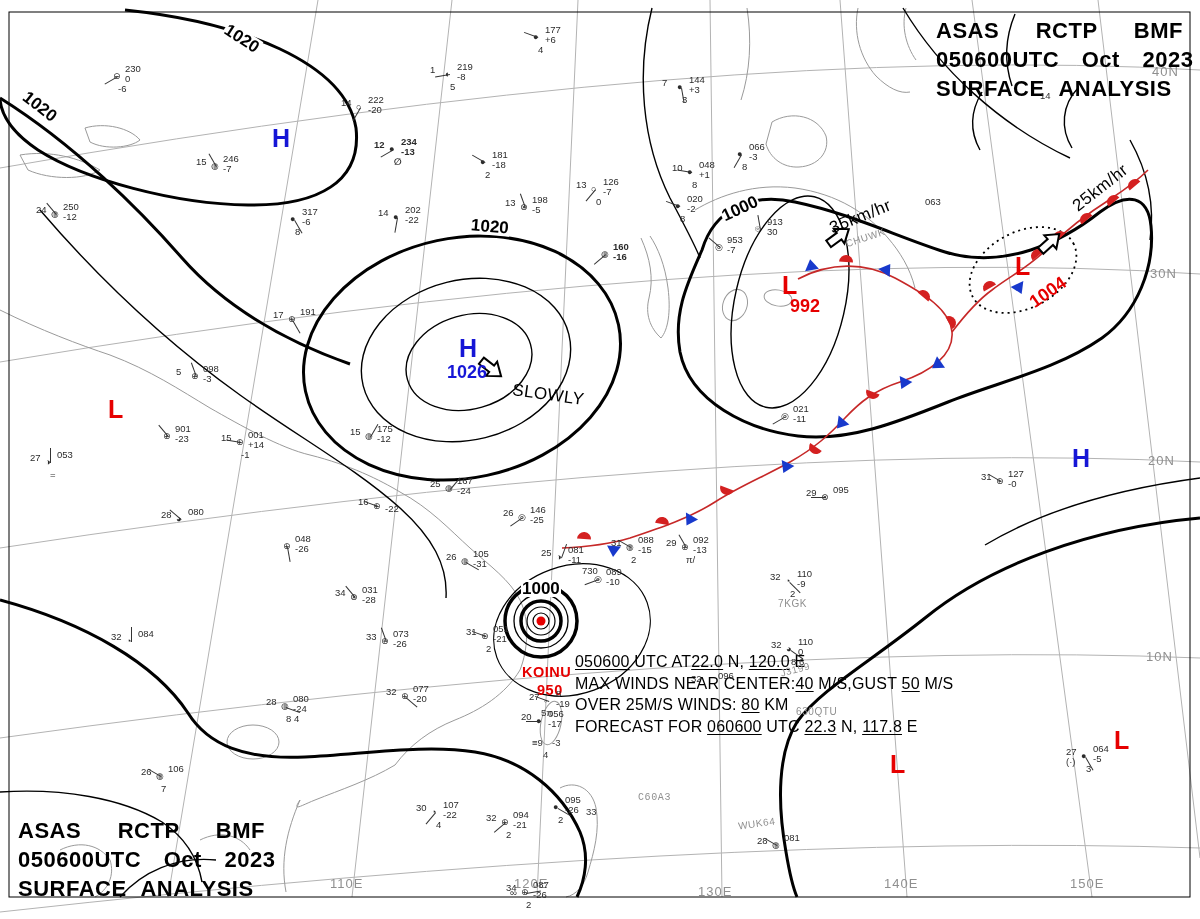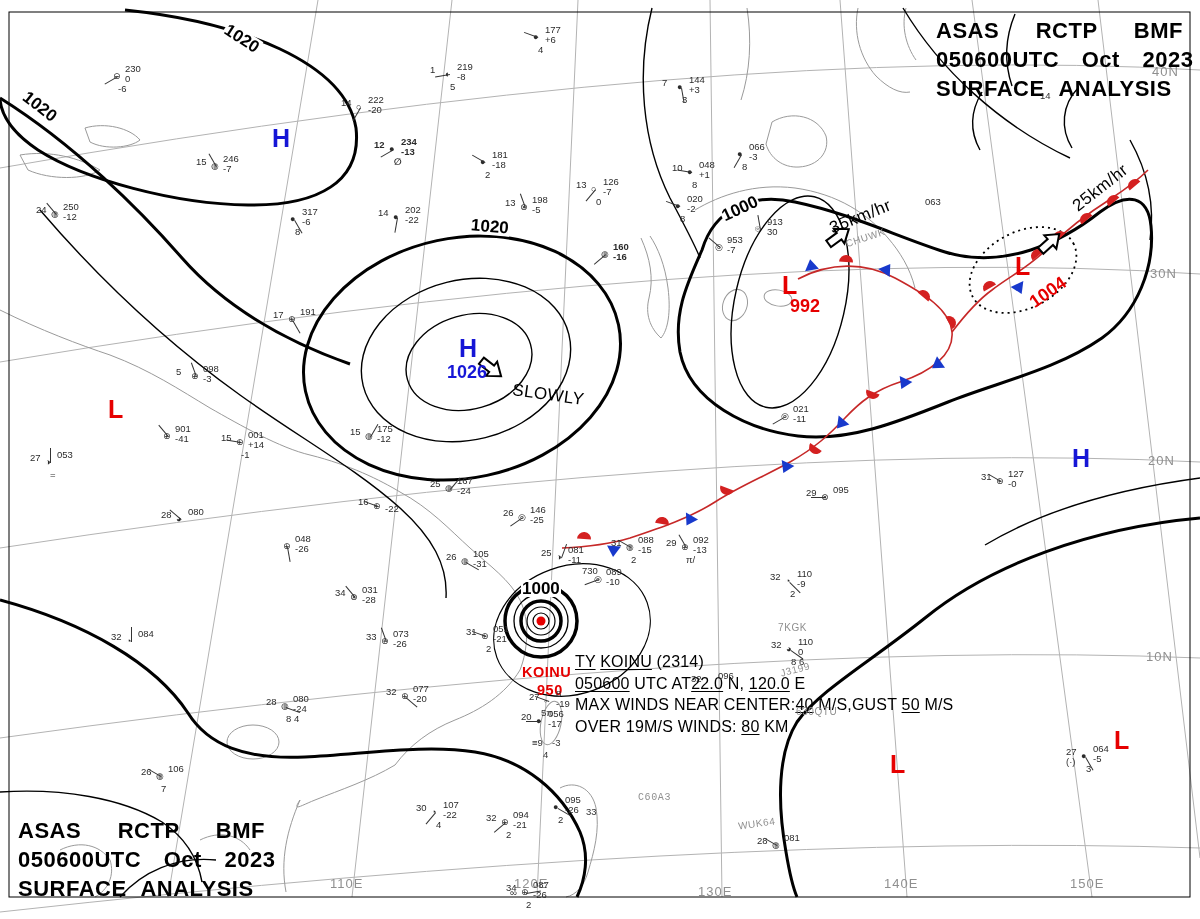--- a/index.html
+++ b/index.html
@@ -162,24 +162,24 @@
   <div class="ws3">SURFACE ANALYSIS</div>
 </div>
 
 <div class="abs title-block" style="left:18px;top:816px;">
   <div class="ws1">ASAS RCTP BMF</div>
   <div class="ws2">050600UTC Oct 2023</div>
   <div class="ws3">SURFACE ANALYSIS</div>
 </div>
 
 <div class="abs ty-info" id="ty-info" style="left: 575px; top: 651px;">
-      <div><span></span><u>TY</u><span> </span><u>KOINU</u><span> (2314)</span></div>
       <div><span></span><u>050600</u><span> UTC AT</span><u>22.0</u><span> N, </span><u>120.0</u><span> E</span></div>
       <div><span>MAX WINDS NEAR CENTER:</span><u>40</u><span> M/S,GUST </span><u>50</u><span> M/S</span></div>
-      <div><span>OVER 19M/S WINDS: </span><u>80</u><span> KM</span></div>
+      <div><span>OVER 25M/S WINDS: </span><u>80</u><span> KM</span></div>
+      <div><span>FORECAST FOR </span><u>060600</u><span> UTC </span><u>22.3</u><span> N, </span><u>117.8</u><span> E</span></div>
     </div>
 
 <div id="gen">
       <span class="abs koinu" style="left: 522px; top: 664px;">KOINU</span>
       <span class="abs koinu" style="left: 537px; top: 682px;">950</span>
       <span class="abs hl h" style="left: 272px; top: 127px;">H</span>
       <span class="abs hl h" style="left: 459px; top: 337px;">H</span>
       <span class="abs pval h" style="left: 447px; top: 362px;">1026</span>
       <span class="abs hl h" style="left: 1072px; top: 447px;">H</span>
       <span class="abs hl l" style="left: 108px; top: 398px;">L</span>
@@ -203,21 +203,21 @@
       <span class="abs axislab" style="left: 1146px; top: 649px;">10N</span>
       <span class="abs axislab" style="left: 330px; top: 876px;">110E</span>
       <span class="abs axislab" style="left: 514px; top: 876px;">120E</span>
       <span class="abs axislab" style="left: 698px; top: 884px;">130E</span>
       <span class="abs axislab" style="left: 884px; top: 876px;">140E</span>
       <span class="abs axislab" style="left: 1070px; top: 876px;">150E</span>
       <span class="abs geolab" style="left: 845px; top: 232px; transform: rotate(-18deg);">CHUWK</span>
       <span class="abs geolab" style="left: 796px; top: 706px;">630QTU</span>
       <span class="abs geolab" style="left: 738px; top: 818px; transform: rotate(-8deg);">WUK64</span>
       <span class="abs geolab" style="left: 638px; top: 792px; font-family: Liberation Mono, monospace;">C60A3</span>
-      <span class="abs geolab" style="left: 778px; top: 598px; margin-top: 24px;">7KGK</span>
+      <span class="abs geolab" style="left: 778px; top: 598px;">7KGK</span>
       <span class="abs geolab" style="left: 780px; top: 664px; transform: rotate(-15deg);">J3199</span>
       <span class="abs stray" style="left: 586px; top: 806px;">33</span>
       <span class="abs stray" style="left: 541px; top: 707px;">5π</span>
       <span class="abs stray" style="left: 532px; top: 737px;">≡9</span>
       <span class="abs stray" style="left: 552px; top: 737px;">-3</span>
       <span class="abs stray" style="left: 543px; top: 749px;">4</span>
       <span class="abs stray" style="left: 1066px; top: 756px;">(·)</span>
       <span class="abs stray" style="left: 510px; top: 887px;">∞</span>
       <span class="abs stray" style="left: 1040px; top: 90px;">14</span>
       <div class="stn" style="left: 518px; top: 25px;">
@@ -453,21 +453,21 @@
         <span class="barb" style="transform: rotate(250deg);"></span>
       </div>
       <div class="stn" style="left: 273px; top: 307px;">
         <span class="tl">17</span>
         <span class="tr">191</span>
         <span class="sym">⊕</span>
         <span class="barb" style="transform: rotate(60deg);"></span>
       </div>
       <div class="stn" style="left: 148px; top: 424px;">
         <span class="tr">901</span>
-        <span class="r2">-41</span>
+        <span class="r2">-23</span>
         <span class="sym">⊕</span>
         <span class="barb" style="transform: rotate(230deg);"></span>
       </div>
       <div class="stn" style="left: 221px; top: 430px;">
         <span class="tl">15</span>
         <span class="tr">001</span>
         <span class="r2">+14</span>
         <span class="b">-1</span>
         <span class="sym">⊕</span>
         <span class="barb" style="transform: rotate(190deg);"></span>

